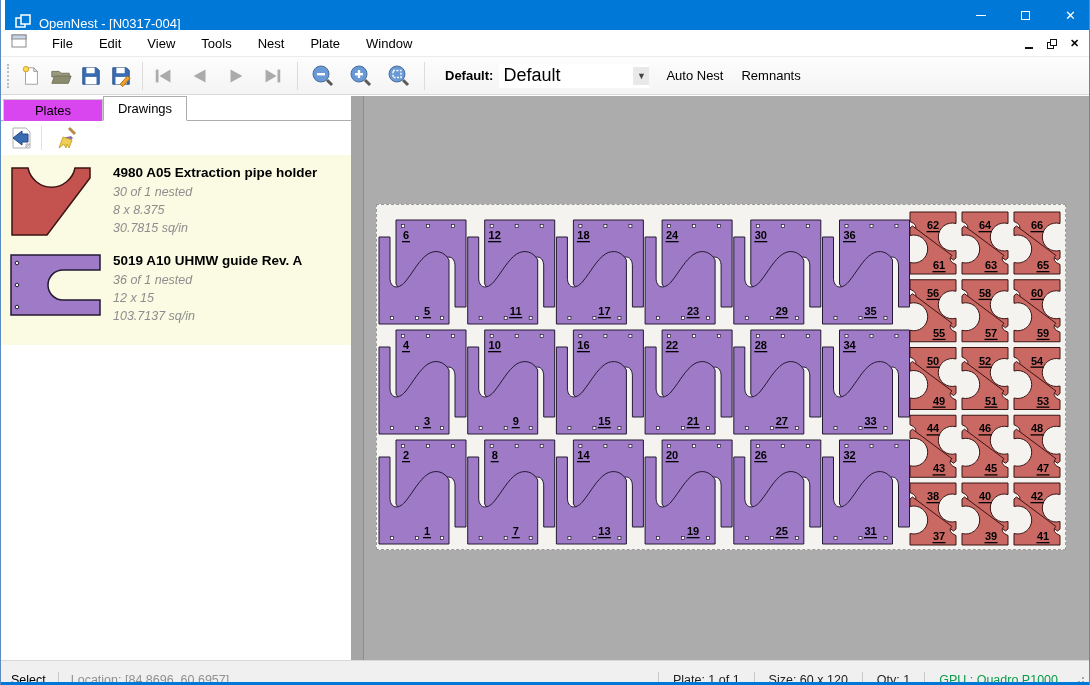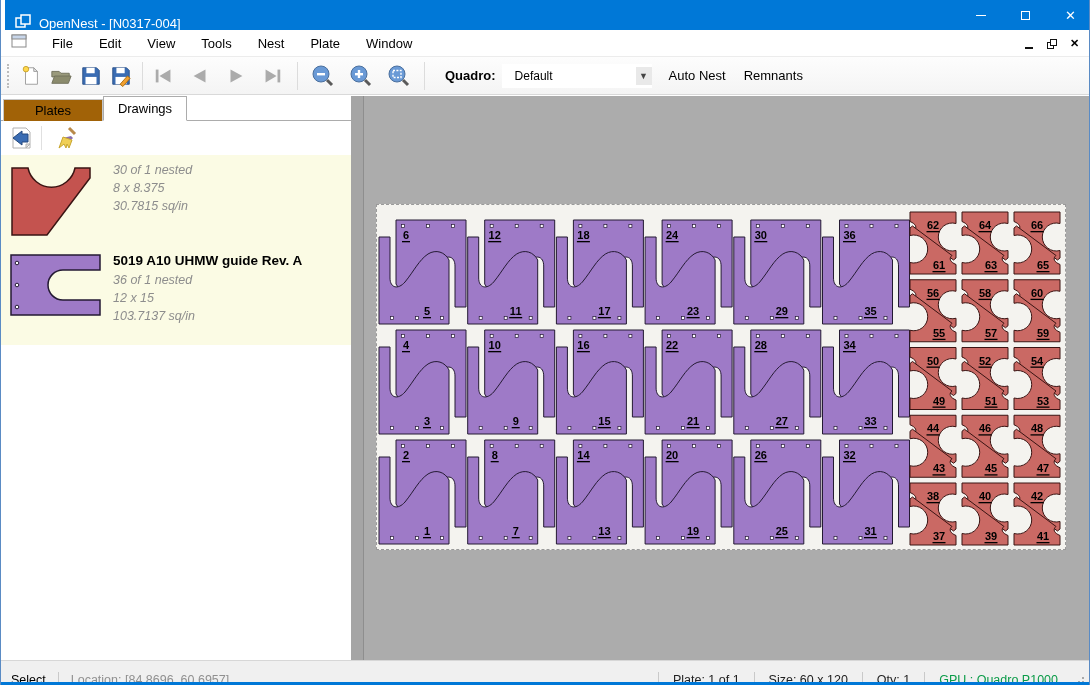--- a/index.html
+++ b/index.html
@@ -23,27 +23,27 @@
   .restore { position:relative; width:10px; height:10px; }
   .restore i { position:absolute; border:1px solid #111; background:#fff; width:7px; height:7px; display:block; }
   .restore i.b { left:0; top:3px; } .restore i.f { left:3px; top:0; }
   
   .toolbar { position:absolute; left:0; top:57px; width:100%; height:38px; background:linear-gradient(#fdfdfd,#f4f4f4); border-bottom:1px solid #d9d9d9; display:flex; align-items:center; }
   .tgrip { width:3px; height:24px; border-left:2px dotted #bcbcbc; margin:0 6px 0 6px; }
   .tbtn { width:30px; height:30px; display:flex; align-items:center; justify-content:center; }
   .tsep { width:1px; height:28px; background:#dcdcdc; margin:0 6px; }
   .tlabel { font-size:13px; font-weight:bold; margin:0 6px 0 10px; }
   .combo { display:flex; align-items:center; width:150px; height:24px; background:#fff; }
-  .combo .val { flex:1; font-size:12px; padding-left:4px;margin-left:9px; }
+  .combo .val { flex:1; font-size:18px; padding-left:4px; }
   .combo .drop { width:16px; height:18px; background:#e9e9e9; color:#444; font-size:9px; display:flex; align-items:center; justify-content:center; }
   .ttext { font-size:13px; padding:5px 9px; }
   
   .sidebar { position:absolute; left:0; top:96px; width:350px; height:564px; background:#fff; }
   .tabstrip { position:relative; height:25px; }
-  .tab { position:absolute; top:3px; height:22px; padding:0 20px; font-size:13px; display:flex; align-items:center; justify-content:center; background:#a16207; border:1px solid #c8c8c8; border-bottom:none; }
+  .tab { position:absolute; top:3px; height:22px; padding:0 20px; font-size:13px; display:flex; align-items:center; justify-content:center; background:#d946ef; border:1px solid #c8c8c8; border-bottom:none; }
   .tab.plates { left:2px; width:100px; }
   .tab.active { top:0; height:25px; background:#fff; z-index:2; border:1px solid #acacac; border-bottom:1px solid #fff; }
   .tab.drawings { left:102px; width:84px; }
   .tabline { position:absolute; left:0; right:0; bottom:0; height:1px; background:#acacac; }
   .paneltb { height:34px; display:flex; align-items:center; background:#fff; }
   .pbtn { width:30px; height:28px; margin-left:5px; display:flex; align-items:center; justify-content:center; }
   .psep { width:1px; height:24px; background:#e0e0e0; margin:0 5px; }
   .drawlist { background:#fbfbe4; padding:6px 8px 10px 8px; }
   .drawitem { display:flex; margin-bottom:10px; }
   .thumb { width:100px; display:flex; align-items:flex-start; justify-content:flex-start; padding-top:4px; }
@@ -190,21 +190,21 @@
         </svg>
     </span>
     <span class="tbtn" style="margin-left:8px">
       <svg width="24" height="24" viewBox="0 0 24 24">
           <circle cx="10" cy="10" r="8" fill="#6a9ad6" stroke="#4a6f9d"></circle>
           <rect x="6" y="6.5" width="8" height="7" fill="none" stroke="#fff" stroke-width="1.4" stroke-dasharray="2,1.4"></rect>
           <line x1="16" y1="16" x2="21" y2="21" stroke="#5a5a5a" stroke-width="3"></line>
         </svg>
     </span>
     <span class="tsep" style="margin:0 10px;"></span>
-    <span class="tlabel">Quadro:</span>
+    <span class="tlabel">Default:</span>
     <div class="combo">
       <span class="val">Default</span>
       <span class="drop">▼</span>
     </div>
     <span class="ttext" style="margin-left:8px">Auto Nest</span>
     <span class="ttext">Remnants</span>
   </div>
 
   <div class="sidebar">
     <div class="tabstrip">
@@ -230,20 +230,21 @@
       </span>
     </div>
     <div class="drawlist">
       <div class="drawitem">
         <div class="thumb">
           <svg width="86" height="74" viewBox="0 0 86 74">
               <path d="M3,3 L3,70 L38,70 L81,13 L81,3 L66,3 A24,24 0 0 1 19,3 Z" fill="#c4534f" stroke="#3a1413" stroke-width="1.5"></path>
             </svg>
         </div>
         <div class="dtext">
+          <div class="dtitle">4980 A05 Extraction pipe holder</div>
           <div class="dline">30 of 1 nested</div>
           <div class="dline">8 x 8.375</div>
           <div class="dline">30.7815 sq/in</div>
         </div>
       </div>
       <div class="drawitem">
         <div class="thumb">
           <svg width="94" height="64" viewBox="0 0 94 64">
               <path d="M2,2 L91,2 L91,17 L54,17 A15,15 0 0 0 54,47 L91,47 L91,62 L2,62 Z" fill="#9e7ac7" stroke="#241a33" stroke-width="1.5"></path>
               <circle cx="8" cy="10" r="1.8" fill="#fff" stroke="#241a33"></circle>

